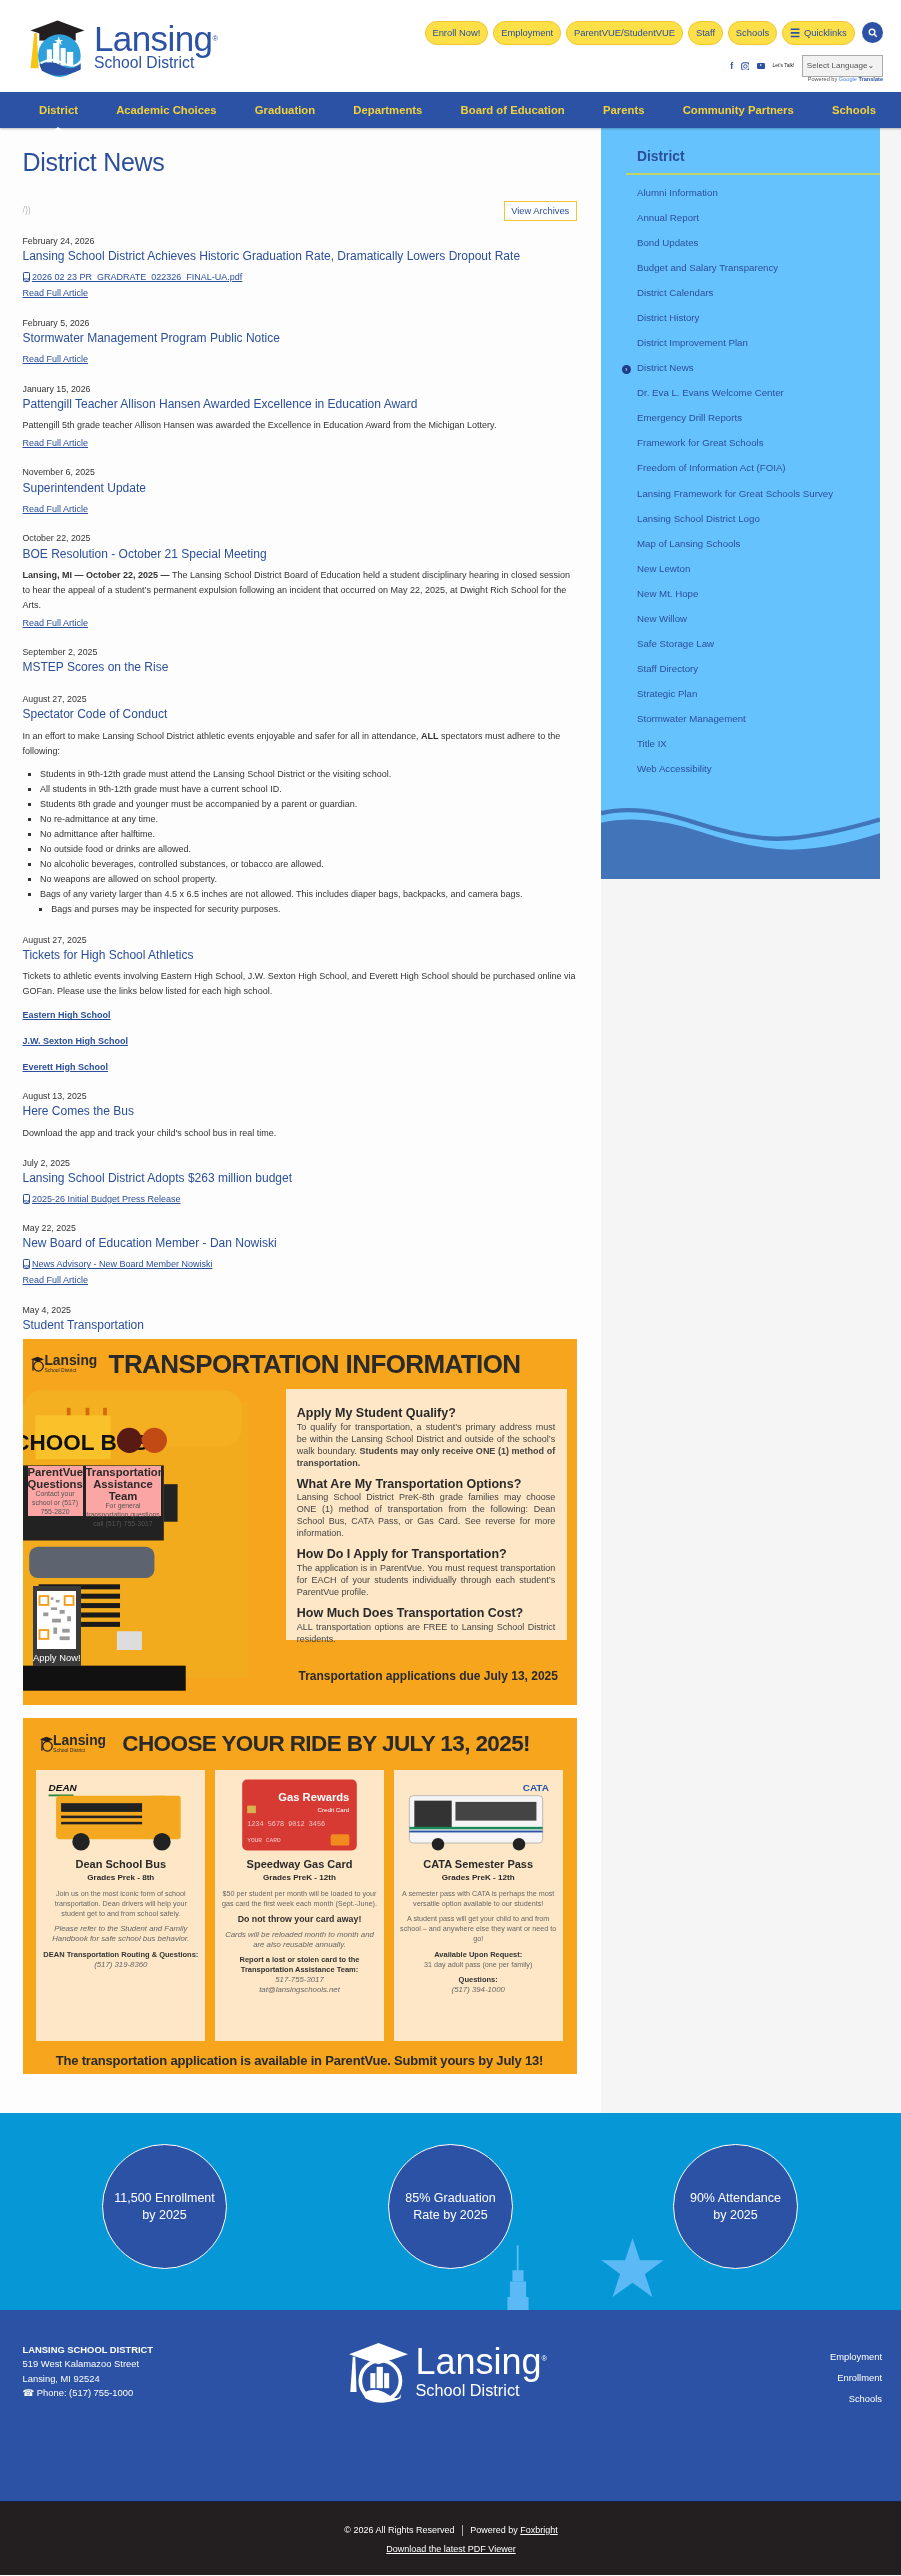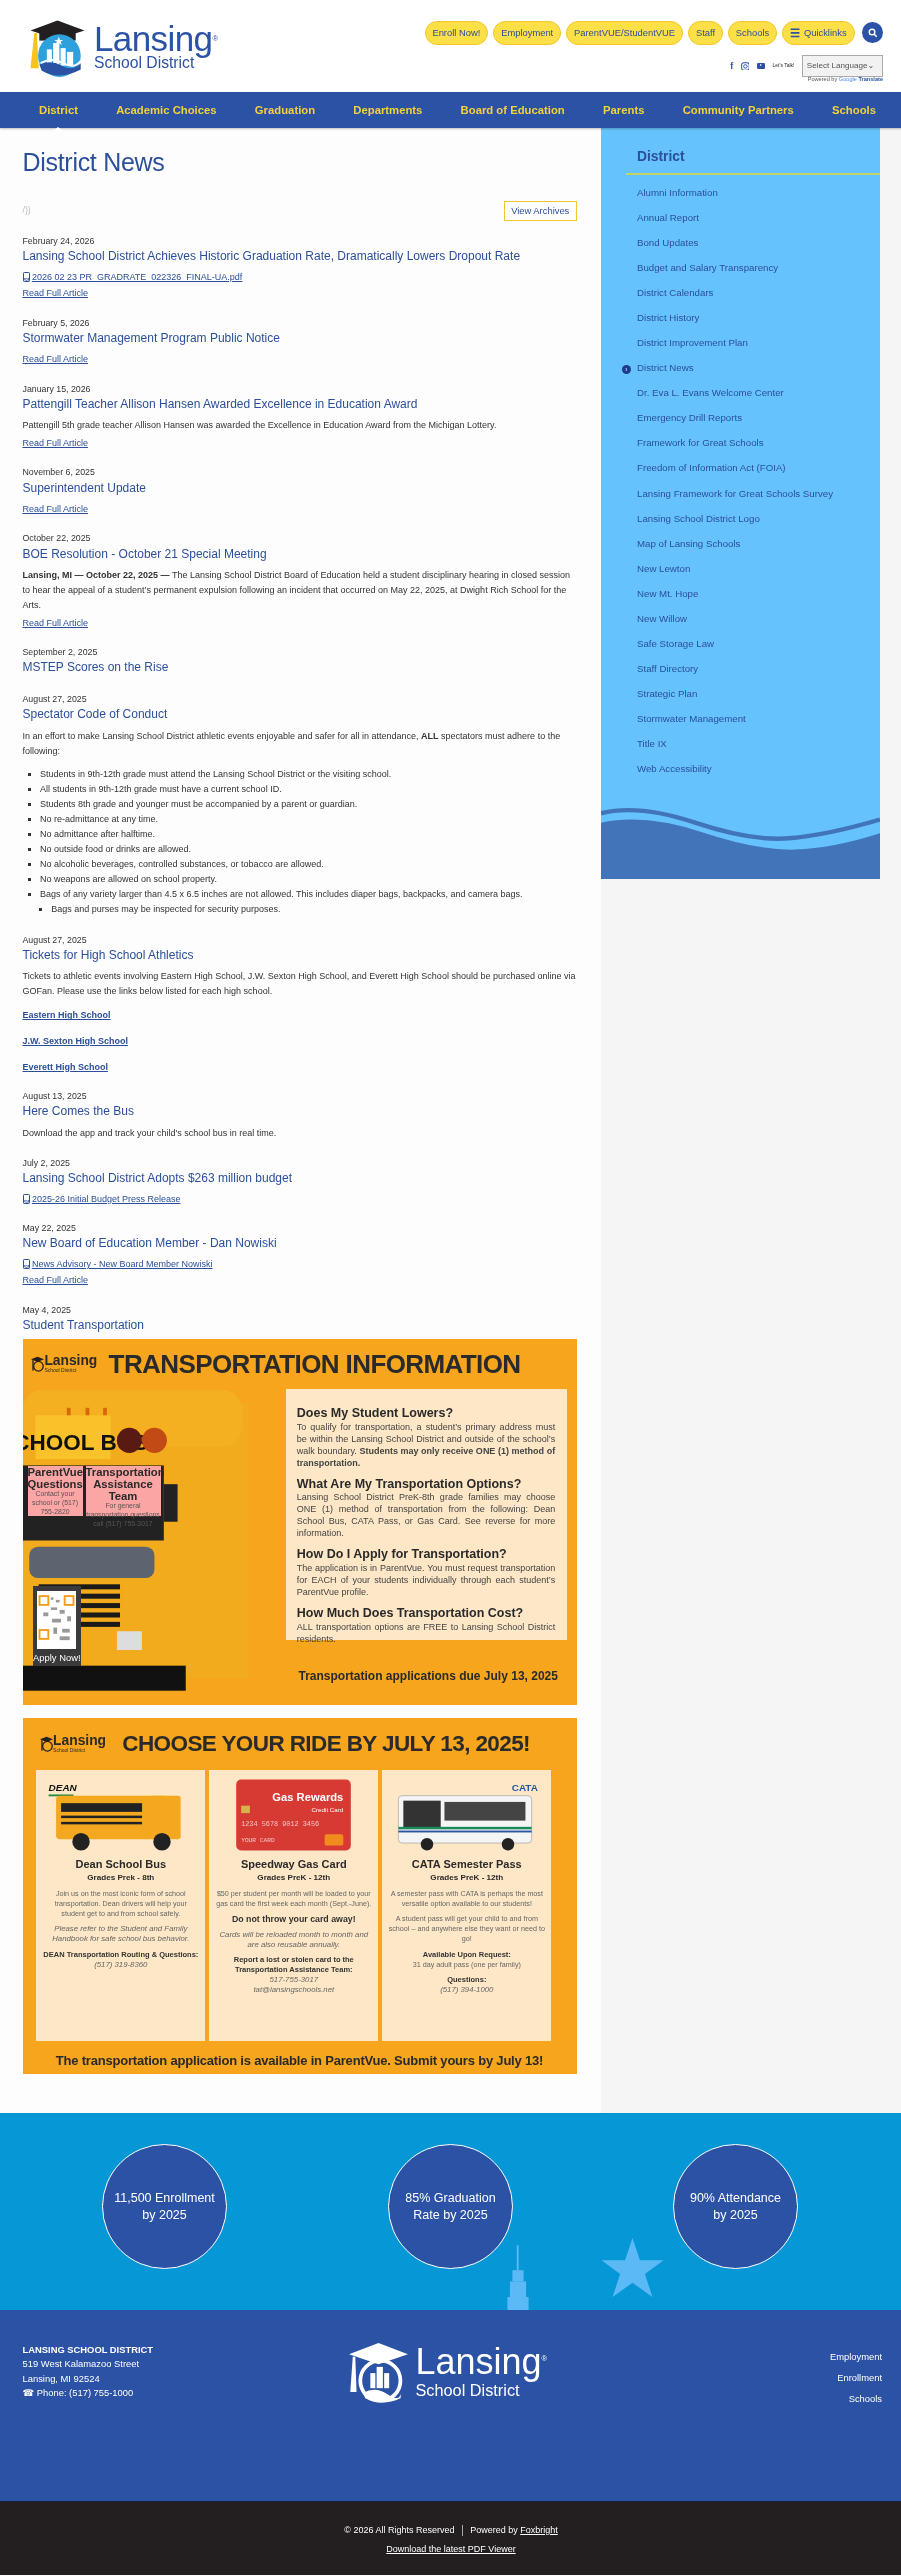--- a/index.html
+++ b/index.html
@@ -81,21 +81,21 @@
   .bus-panel { position: absolute; background: #fca5a5; text-align: center; }
   .bus-panel h4 { font-size: 11.3px; line-height: 12px; }
   .bus-panel span { font-size: 6.9px; color: #555; line-height: 8.8px; display: block; }
   .qr { position: absolute; left: 10px; top: 247px; width: 48px; height: 80px; background: #3a3a3a; padding: 4.4px; }
   .qr .code { width: 39px; height: 58px; background: #fff; position: relative; }
   .qr .apply { color: #fff; font-size: 9.4px; text-align: center; margin-top: 2.5px; white-space: nowrap; margin-left: -3.8px; }
 
   .flyer2 { height: 356px; padding: 10px 0 0 0; }
   .flyer2 .fhead { display: flex; align-items: center; height: 33px; padding-left: 17.5px; }
   .flyer2 .ftitle { font-size: 22.5px; font-weight: bold; margin-left: 16.3px; letter-spacing: -0.6px; }
-  .cards { display: flex; gap: 4px; padding: 8.8px 13.8px 0 13.8px; }
+  .cards { display: flex; gap: 10px; padding: 8.8px 13.8px 0 13.8px; }
   .card { width: 169px; height: 271px; background: #fde7c6; text-align: center; padding: 7.5px 6.3px 0; }
   .card .pic { height: 76px; margin-bottom: 5px; position: relative; }
   .card h4 { font-size: 11px; line-height: 13.8px; }
   .card .grades { font-size: 8.1px; font-weight: bold; margin-bottom: 5px; }
   .card p { font-size: 7.2px; color: #666; line-height: 10px; margin-bottom: 5.6px; }
   .card p.i { font-style: italic; font-size: 7.8px; }
   .card p.b { font-weight: bold; color: #333; font-size: 7.5px; }
   .flyer2 .foot { font-size: 13px; font-weight: bold; text-align: center; margin-top: 11.3px; letter-spacing: -0.2px; }
 
   
@@ -363,21 +363,21 @@
                 <rect x="26" y="58" width="6" height="10"></rect>
                 <rect x="40" y="60" width="12" height="6"></rect>
                 <rect x="36" y="72" width="16" height="6"></rect>
               </g>
             </svg>
         </div>
         <div class="apply">Apply Now!</div>
       </div>
 
       <div class="info-box">
-        <h3>Does My Student Lowers?</h3>
+        <h3>Apply My Student Qualify?</h3>
         <p><span>To qualify for transportation, a student’s primary address must be within the Lansing School District and outside of the school’s walk boundary. </span><b>Students may only receive ONE (1) method of transportation.</b></p>
         <h3>What Are My Transportation Options?</h3>
         <p>Lansing School District PreK-8th grade families may choose ONE (1) method of transportation from the following: Dean School Bus, CATA Pass, or Gas Card. See reverse for more information.</p>
         <h3>How Do I Apply for Transportation?</h3>
         <p>The application is in ParentVue. You must request transportation for EACH of your students individually through each student’s ParentVue profile.</p>
         <h3>How Much Does Transportation Cost?</h3>
         <p>ALL transportation options are FREE to Lansing School District residents.</p>
       </div>
       <div class="due">Transportation applications due July 13, 2025</div>
     </div>

